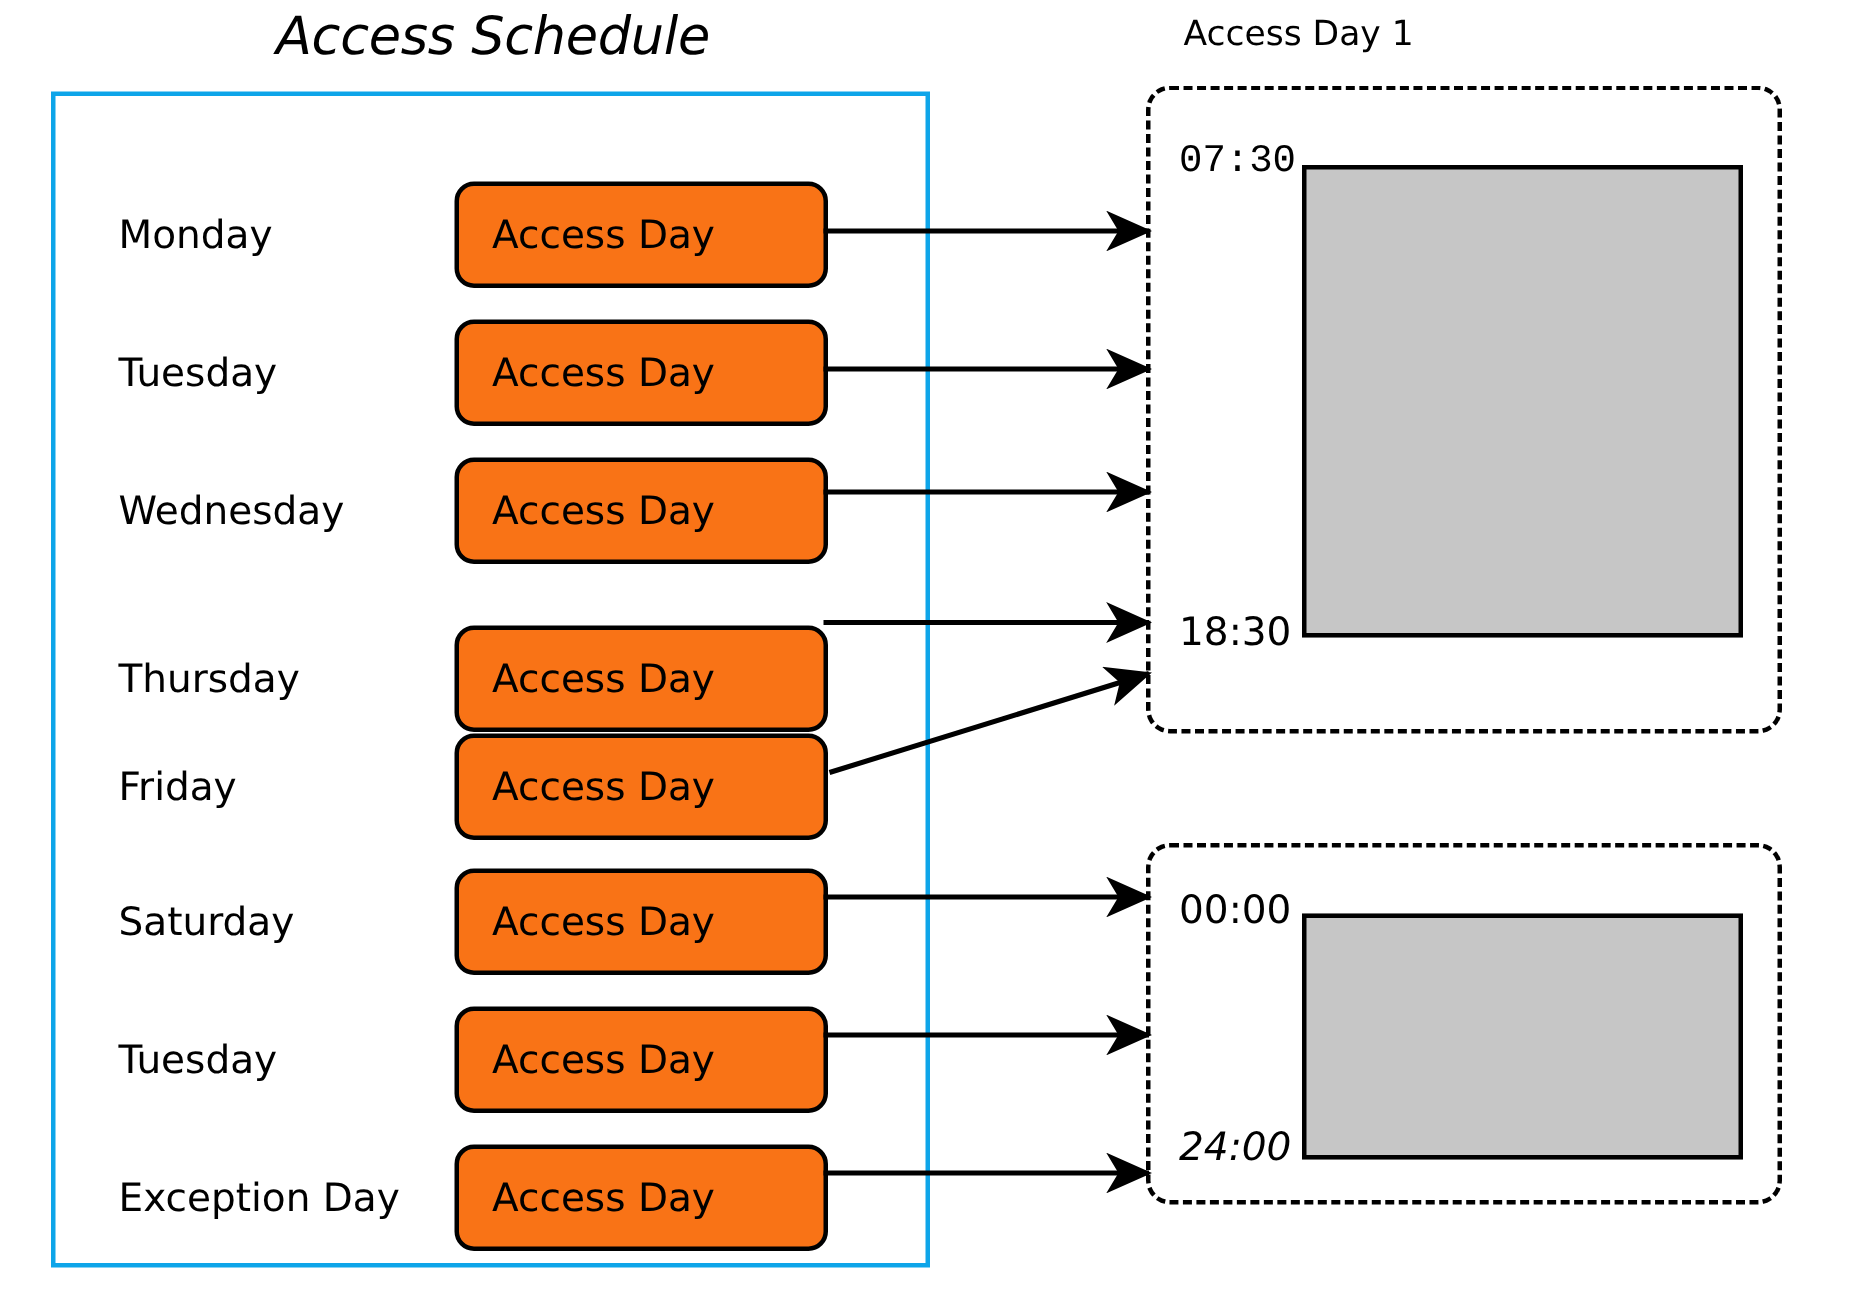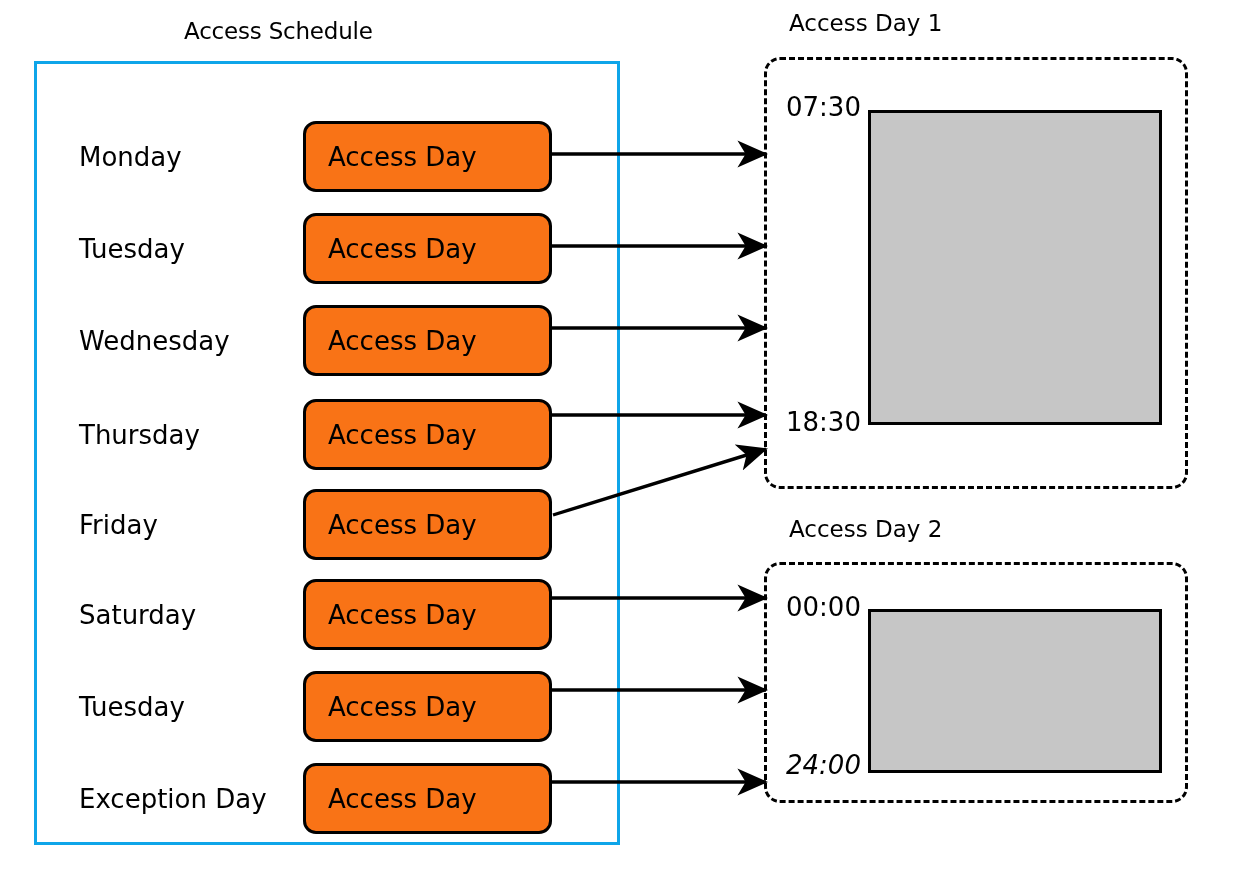--- a/index.html
+++ b/index.html
@@ -26,23 +26,24 @@
   .txt {
     position: absolute;
     white-space: nowrap;
     color: #000;
     line-height: 1;
   }
 
   
   #page-title {
     left: 184px;
-    top: 20px;
-    font-size: 23px;
+    top: 8px;
+    font-size: 35px;
     letter-spacing: -0.2px;
+    font-style: italic;
   }
 
   
   #schedule-container {
     position: absolute;
     left: 34px;
     top: 61px;
     width: 586px;
     height: 784px;
     border: 3px solid #0ea5e9;
@@ -114,21 +115,21 @@
   }
   #panel-1-title { left: 779px; top: 12px; }
   #panel-2-title { left: 779px; top: 518px; }
 
   .time-label {
     position: absolute;
     font-size: 26px;
     white-space: nowrap;
     text-align: right;
   }
-  #time-1-start { left: 786px; top: 94px; }
+  #time-1-start { left: 786px; top: 94px; font-family: Liberation Mono, monospace; }
   #time-1-end   { left: 786px; top: 409px; }
   #time-2-start { left: 786px; top: 594px; }
   #time-2-end   { left: 786px; top: 752px; font-style: italic; }
 
   .time-block {
     position: absolute;
     background: #c6c6c6;
     border: 3.2px solid #000;
     box-sizing: border-box;
   }
@@ -176,21 +177,21 @@
       </div>
     </div>
 
     <div class="day-row" style="top:241px;">
       <div class="txt day-label">Wednesday</div>
       <div class="access-day-box">
         <span class="txt access-day-box-label">Access Day</span>
       </div>
     </div>
 
-    <div class="day-row" style="top:335px;padding-left:28px;">
+    <div class="day-row" style="top:353px;padding-left:28px;">
       <div class="txt day-label">Thursday</div>
       <div class="access-day-box">
         <span class="txt access-day-box-label">Access Day</span>
       </div>
     </div>
 
     <div class="day-row" style="top:425px;">
       <div class="txt day-label">Friday</div>
       <div class="access-day-box">
         <span class="txt access-day-box-label">Access Day</span>
@@ -219,21 +220,20 @@
     </div>
 
   </div>
 
   <div class="txt panel-title" id="panel-1-title">Access Day 1</div>
   <div class="access-panel" id="access-panel-1"></div>
   <div class="txt time-label" id="time-1-start">07:30</div>
   <div class="txt time-label" id="time-1-end">18:30</div>
   <div class="time-block" id="time-block-1"></div>
 
-  <div class="txt panel-title" id="panel-2-title">Access Day 2</div>
   <div class="access-panel" id="access-panel-2"></div>
   <div class="txt time-label" id="time-2-start">00:00</div>
   <div class="txt time-label" id="time-2-end">24:00</div>
   <div class="time-block" id="time-block-2"></div>
 
   <svg id="connector-layer" viewBox="0 0 1234 871" width="1234" height="871">
     <defs>
       <marker id="arrowhead" markerWidth="9" markerHeight="8" refX="8.4" refY="4" orient="auto" markerUnits="strokeWidth">
         <path d="M0,0 L9,4 L0,8 L2.4,4 Z" fill="#000"></path>
       </marker>

